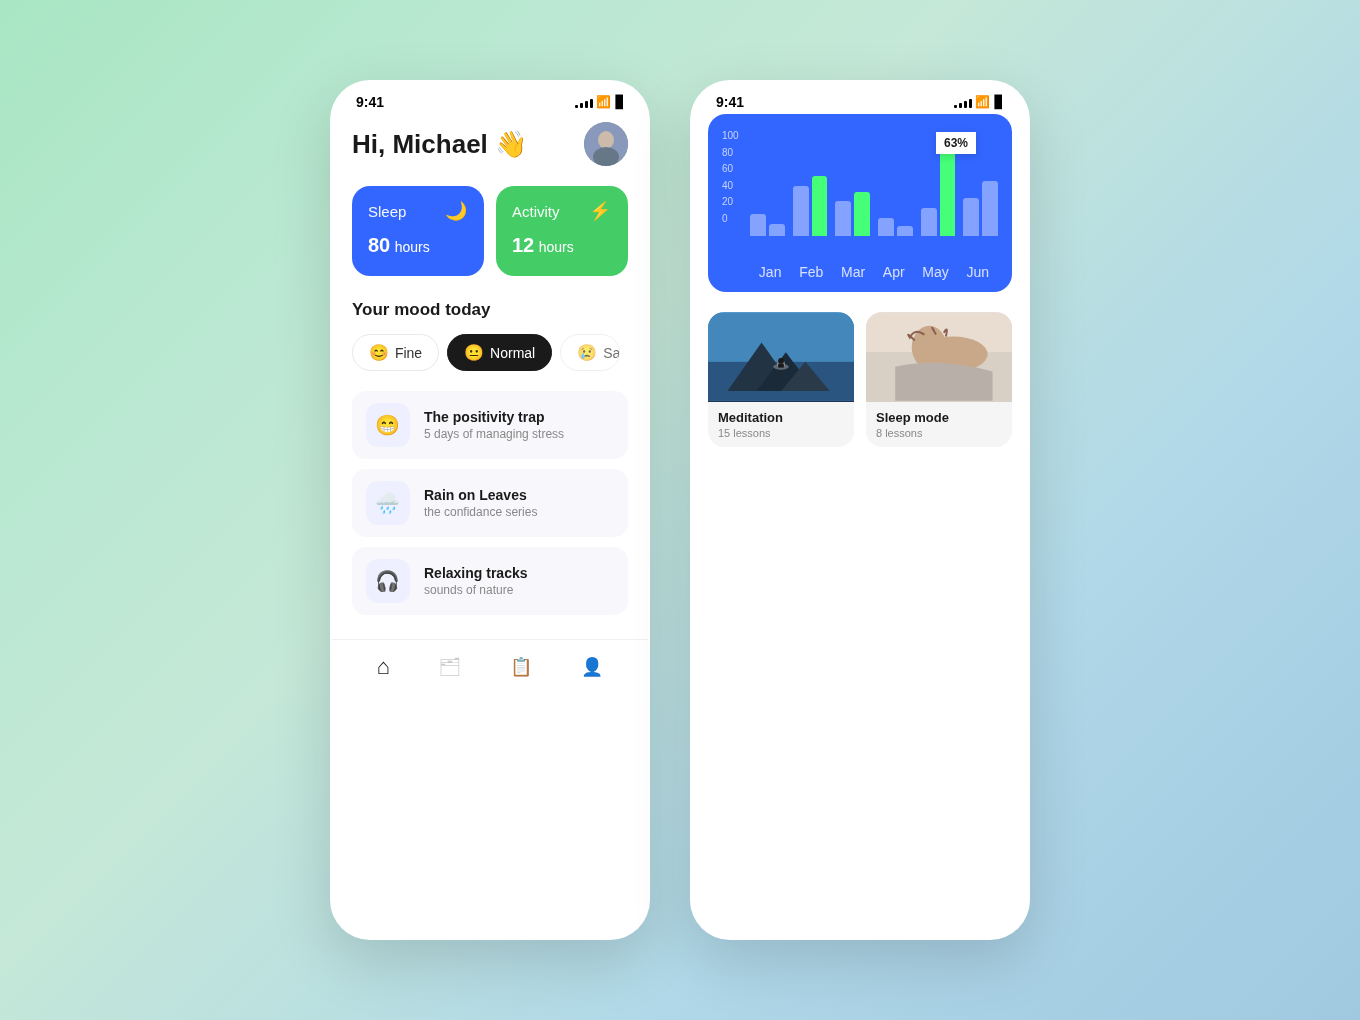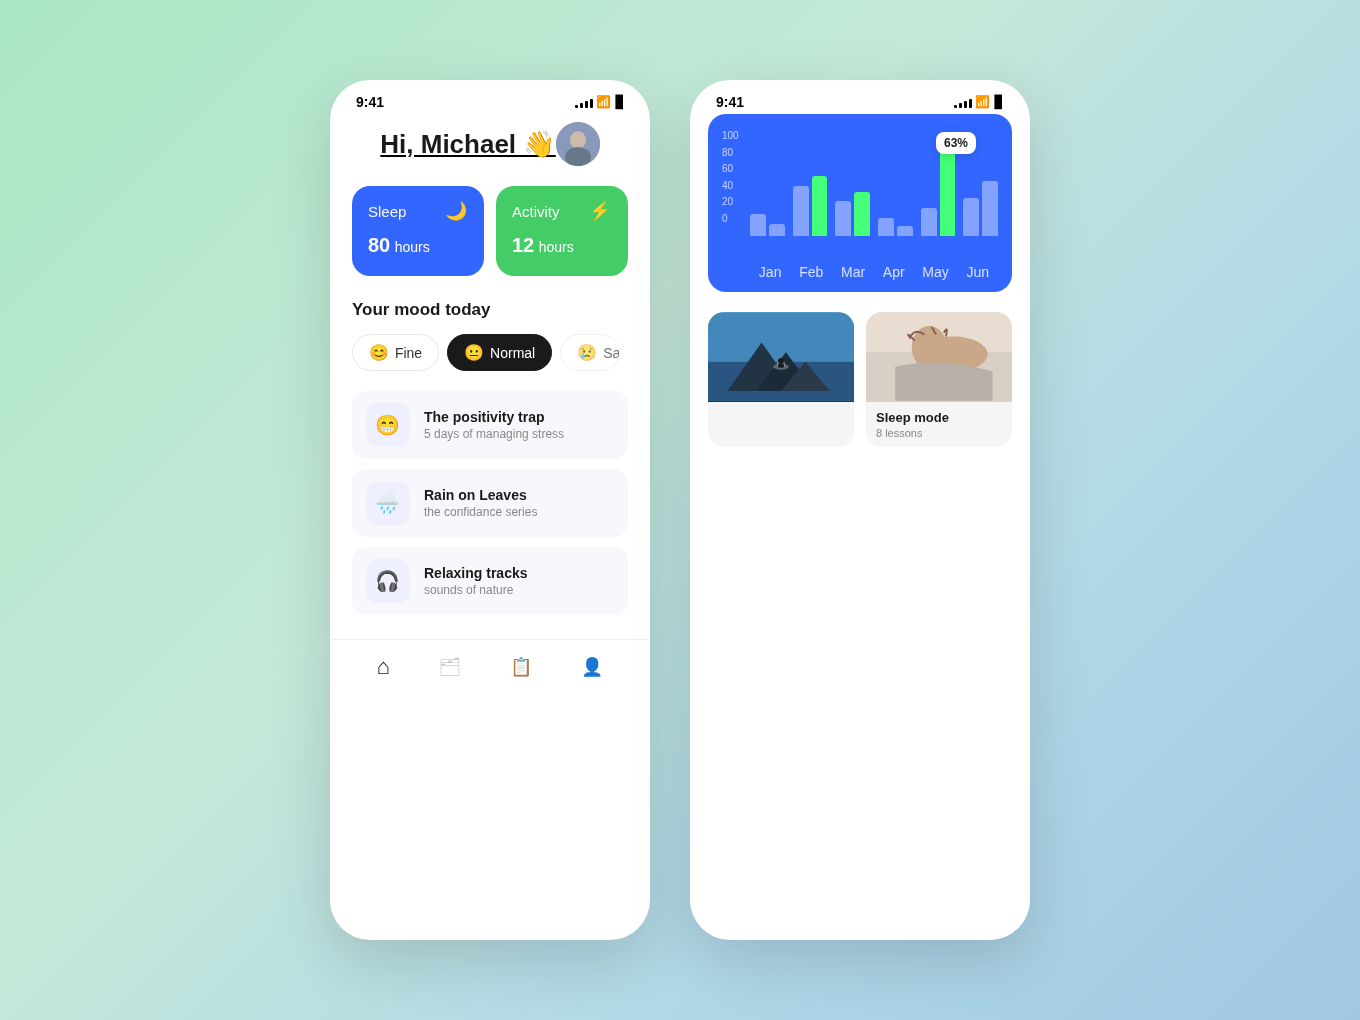--- a/index.html
+++ b/index.html
@@ -64,24 +64,23 @@
       border-radius: 1px;
     }
 
     
     .phone-content {
       padding: 8px 20px 16px;
     }
 
     .header-row {
       display: flex;
-      justify-content: center;
+      justify-content: space-between;
       align-items: center;
       margin-bottom: 20px;
-      text-decoration: underline;
     }
 
     .greeting {
       font-size: 26px;
       font-weight: 700;
       color: #1a1a1a;
     }
 
     .avatar-circle {
       width: 44px;
@@ -329,21 +328,21 @@
       border-radius: 3px 3px 0 0;
       flex: 1;
     }
 
     .bar-white { background: rgba(255,255,255,0.4); }
     .bar-green { background: #44ff77; }
 
     .chart-tooltip {
       position: absolute;
       background: white;
-      border-radius: 8px;
+      border-radius: 0;
       padding: 4px 8px;
       font-size: 12px;
       font-weight: 700;
       color: #1a1a1a;
       top: 2px;
       right: 22px;
       box-shadow: 0 2px 8px rgba(0,0,0,0.15);
     }
 
     .chart-x-labels {
@@ -603,20 +602,24 @@
             <polygon points="20,80 55,30 90,80" fill="#223344"></polygon>
             <polygon points="50,80 80,40 110,80" fill="#1a2a38"></polygon>
             <polygon points="75,80 100,50 125,80" fill="#2a3a48"></polygon>
             <ellipse cx="75" cy="55" rx="8" ry="3" fill="rgba(255,255,255,0.3)"></ellipse>
             <circle cx="75" cy="52" r="4" fill="rgba(200,200,200,0.6)"></circle>
 
             <circle cx="75" cy="49" r="3" fill="#1a1a1a"></circle>
             <rect x="72" y="52" width="6" height="4" rx="1" fill="#1a1a1a"></rect>
           </svg>
         </div>
+        <div class="course-info">
+          <div class="course-name">Meditation</div>
+          <div class="course-lessons">15 lessons</div>
+        </div>
       </div>
 
       <div class="course-card">
         <div class="course-thumb-sleep">
           <svg class="sleep-scene" viewBox="0 0 150 90">
             <rect width="150" height="90" fill="#e8ddd0"></rect>
 
             <rect y="40" width="150" height="50" fill="#d8cfc5"></rect>
 
             <ellipse cx="90" cy="42" rx="35" ry="18" fill="#c8a888"></ellipse>

